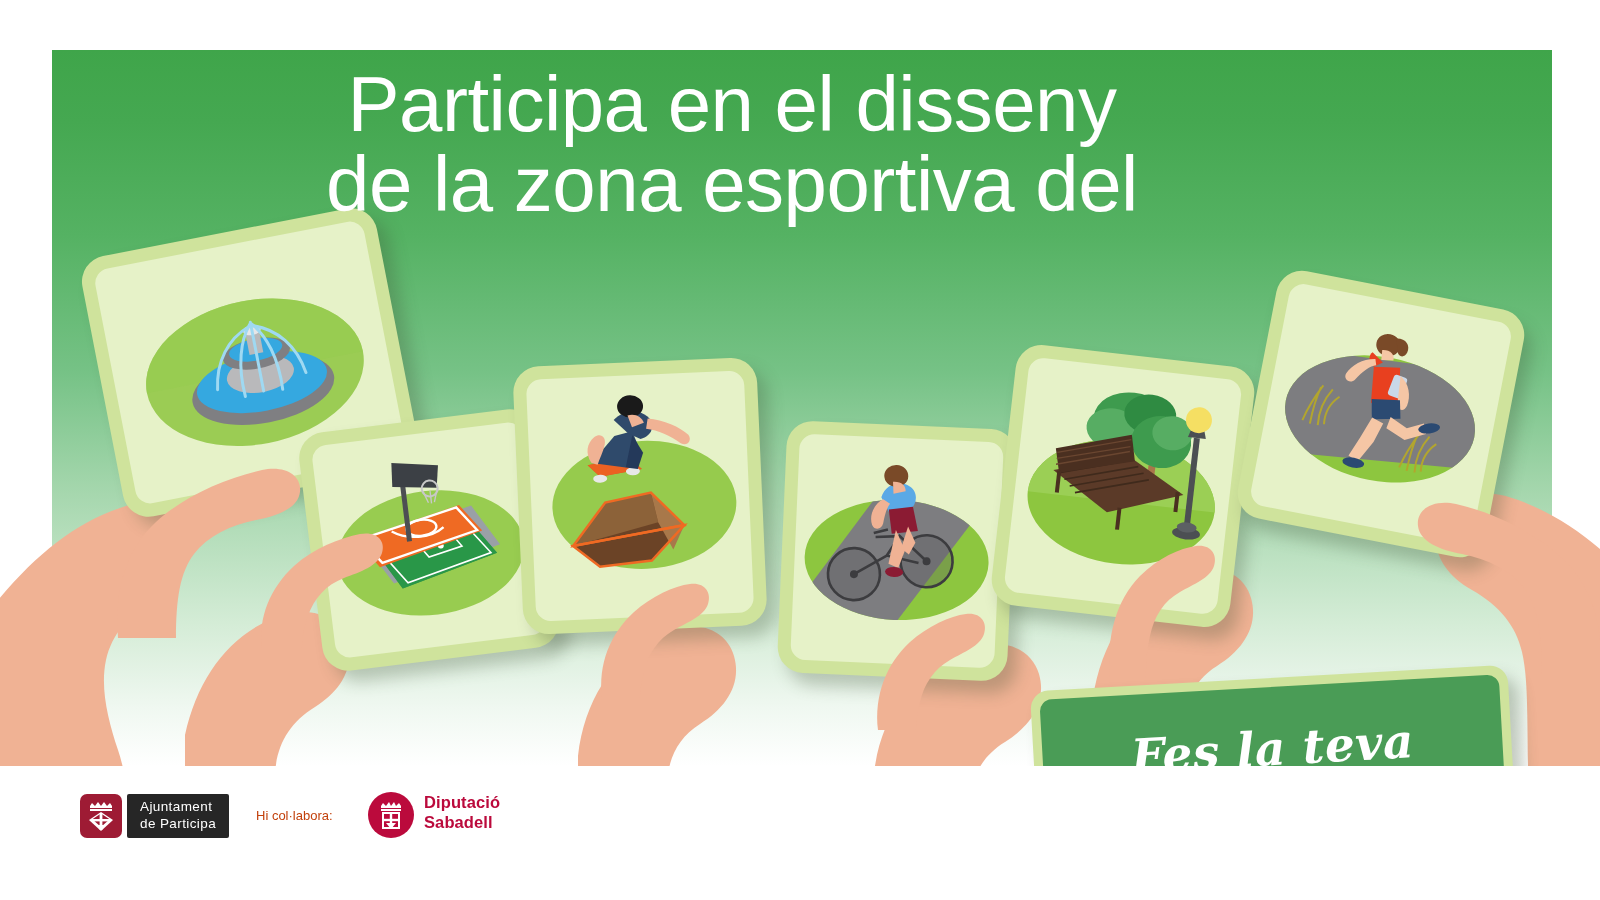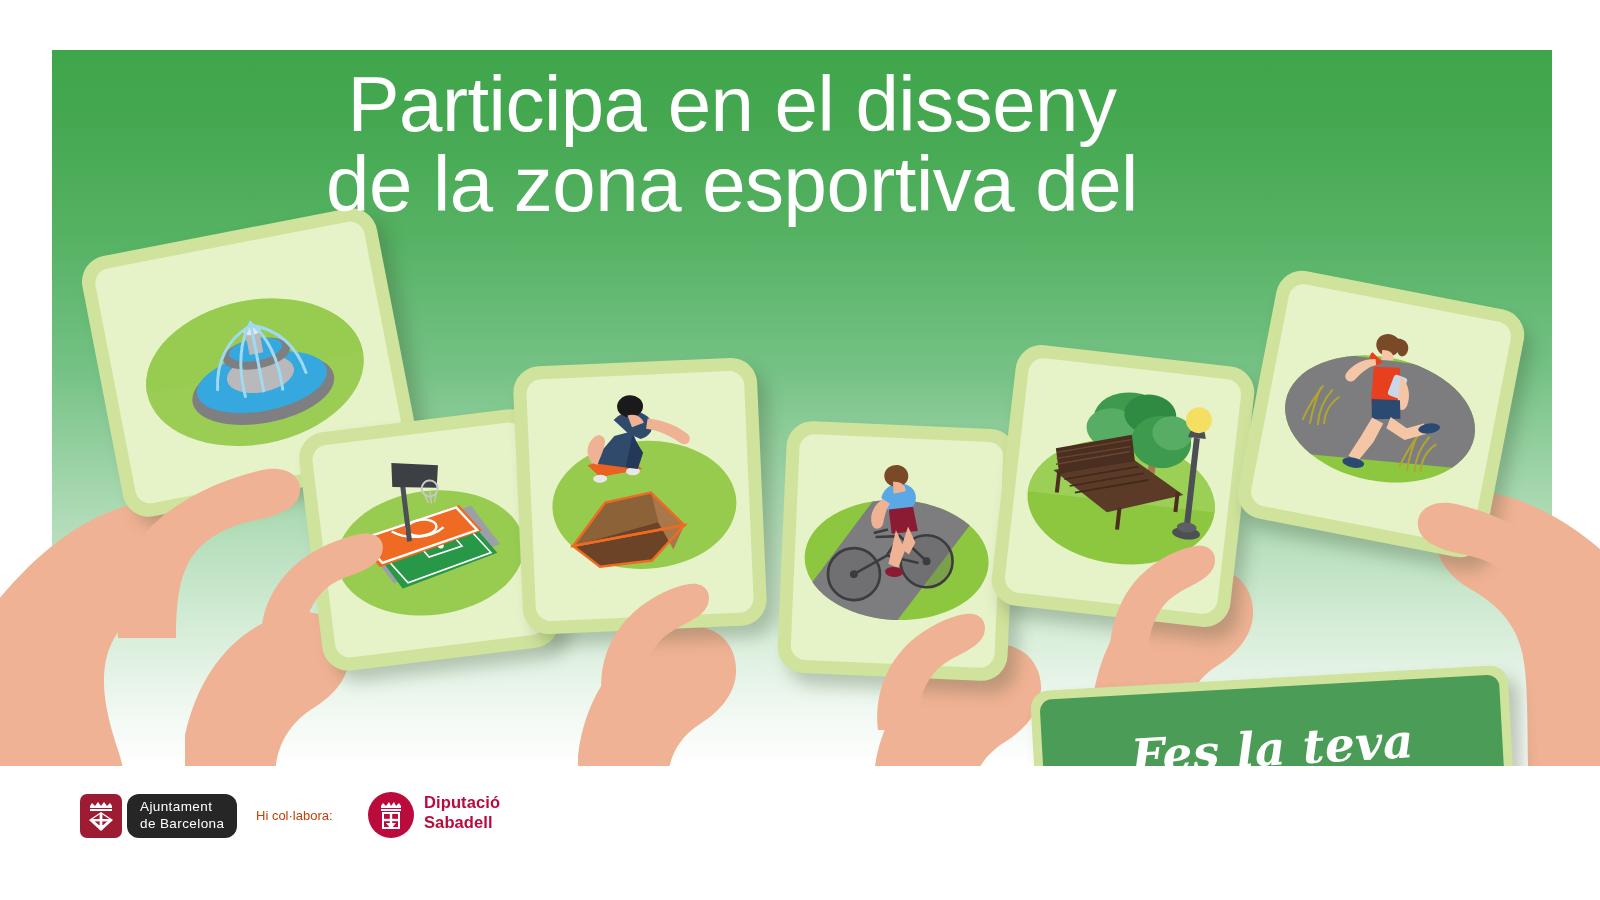--- a/index.html
+++ b/index.html
@@ -103,21 +103,21 @@
   }
 
   
   .footer{position:absolute;left:0;top:766px;width:1600px;height:134px;background:#ffffff;z-index:70;}
   .logo-sabadell{position:absolute;left:80px;top:28px;display:flex;align-items:stretch;height:44px;}
   .crest-box{
     width:42px;height:44px;background:#9e1b34;border-radius:7px;
     display:flex;align-items:center;justify-content:center;margin-right:5px;
   }
   .name-box{
-    background:#262626;border-radius:12px;color:#fff;
+    background:#262626;border-radius:2px;color:#fff;
     padding:4px 13px 4px 13px;
     display:flex;flex-direction:column;justify-content:center;
     font-size:13.5px;line-height:1.25;font-weight:400;letter-spacing:0.4px;
   }
   .collab-label{
     position:absolute;left:256px;top:42px;
     font-size:13px;color:#c2410c;font-weight:400;
   }
   .logo-diba{position:absolute;left:368px;top:26px;display:flex;align-items:flex-start;}
   .diba-circle{
@@ -408,21 +408,21 @@
           <rect x="4" y="10" width="22" height="2" fill="#fff"></rect>
           <path d="M15,13 L27,21 L15,32 L3,21 Z" fill="#fff"></path>
           <path d="M15,13 L27,21 L15,32 L3,21 Z" fill="#9e1b34" transform="scale(0.72) translate(5.8,7)"></path>
           <rect x="13.6" y="14" width="2.8" height="17" fill="#fff"></rect>
           <rect x="6" y="20" width="18" height="2.4" fill="#fff"></rect>
           <path d="M10,26 L20,26 L15,31 Z" fill="#fff"></path>
         </svg>
       </div>
       <div class="name-box">
         <span>Ajuntament</span>
-        <span>de Barcelona</span>
+        <span>de Participa</span>
       </div>
     </div>
 
     <div class="collab-label">Hi col·labora:</div>
 
     <div class="logo-diba">
       <div class="diba-circle">
         <svg width="28" height="32" viewBox="0 0 28 32">
           <path d="M4,7 L6,4 L9,7 L12,3 L14,7 L17,3 L19,7 L22,4 L24,7 L24,9 L4,9 Z" fill="#fff"></path>
           <rect x="4" y="10" width="20" height="2" fill="#fff"></rect>

